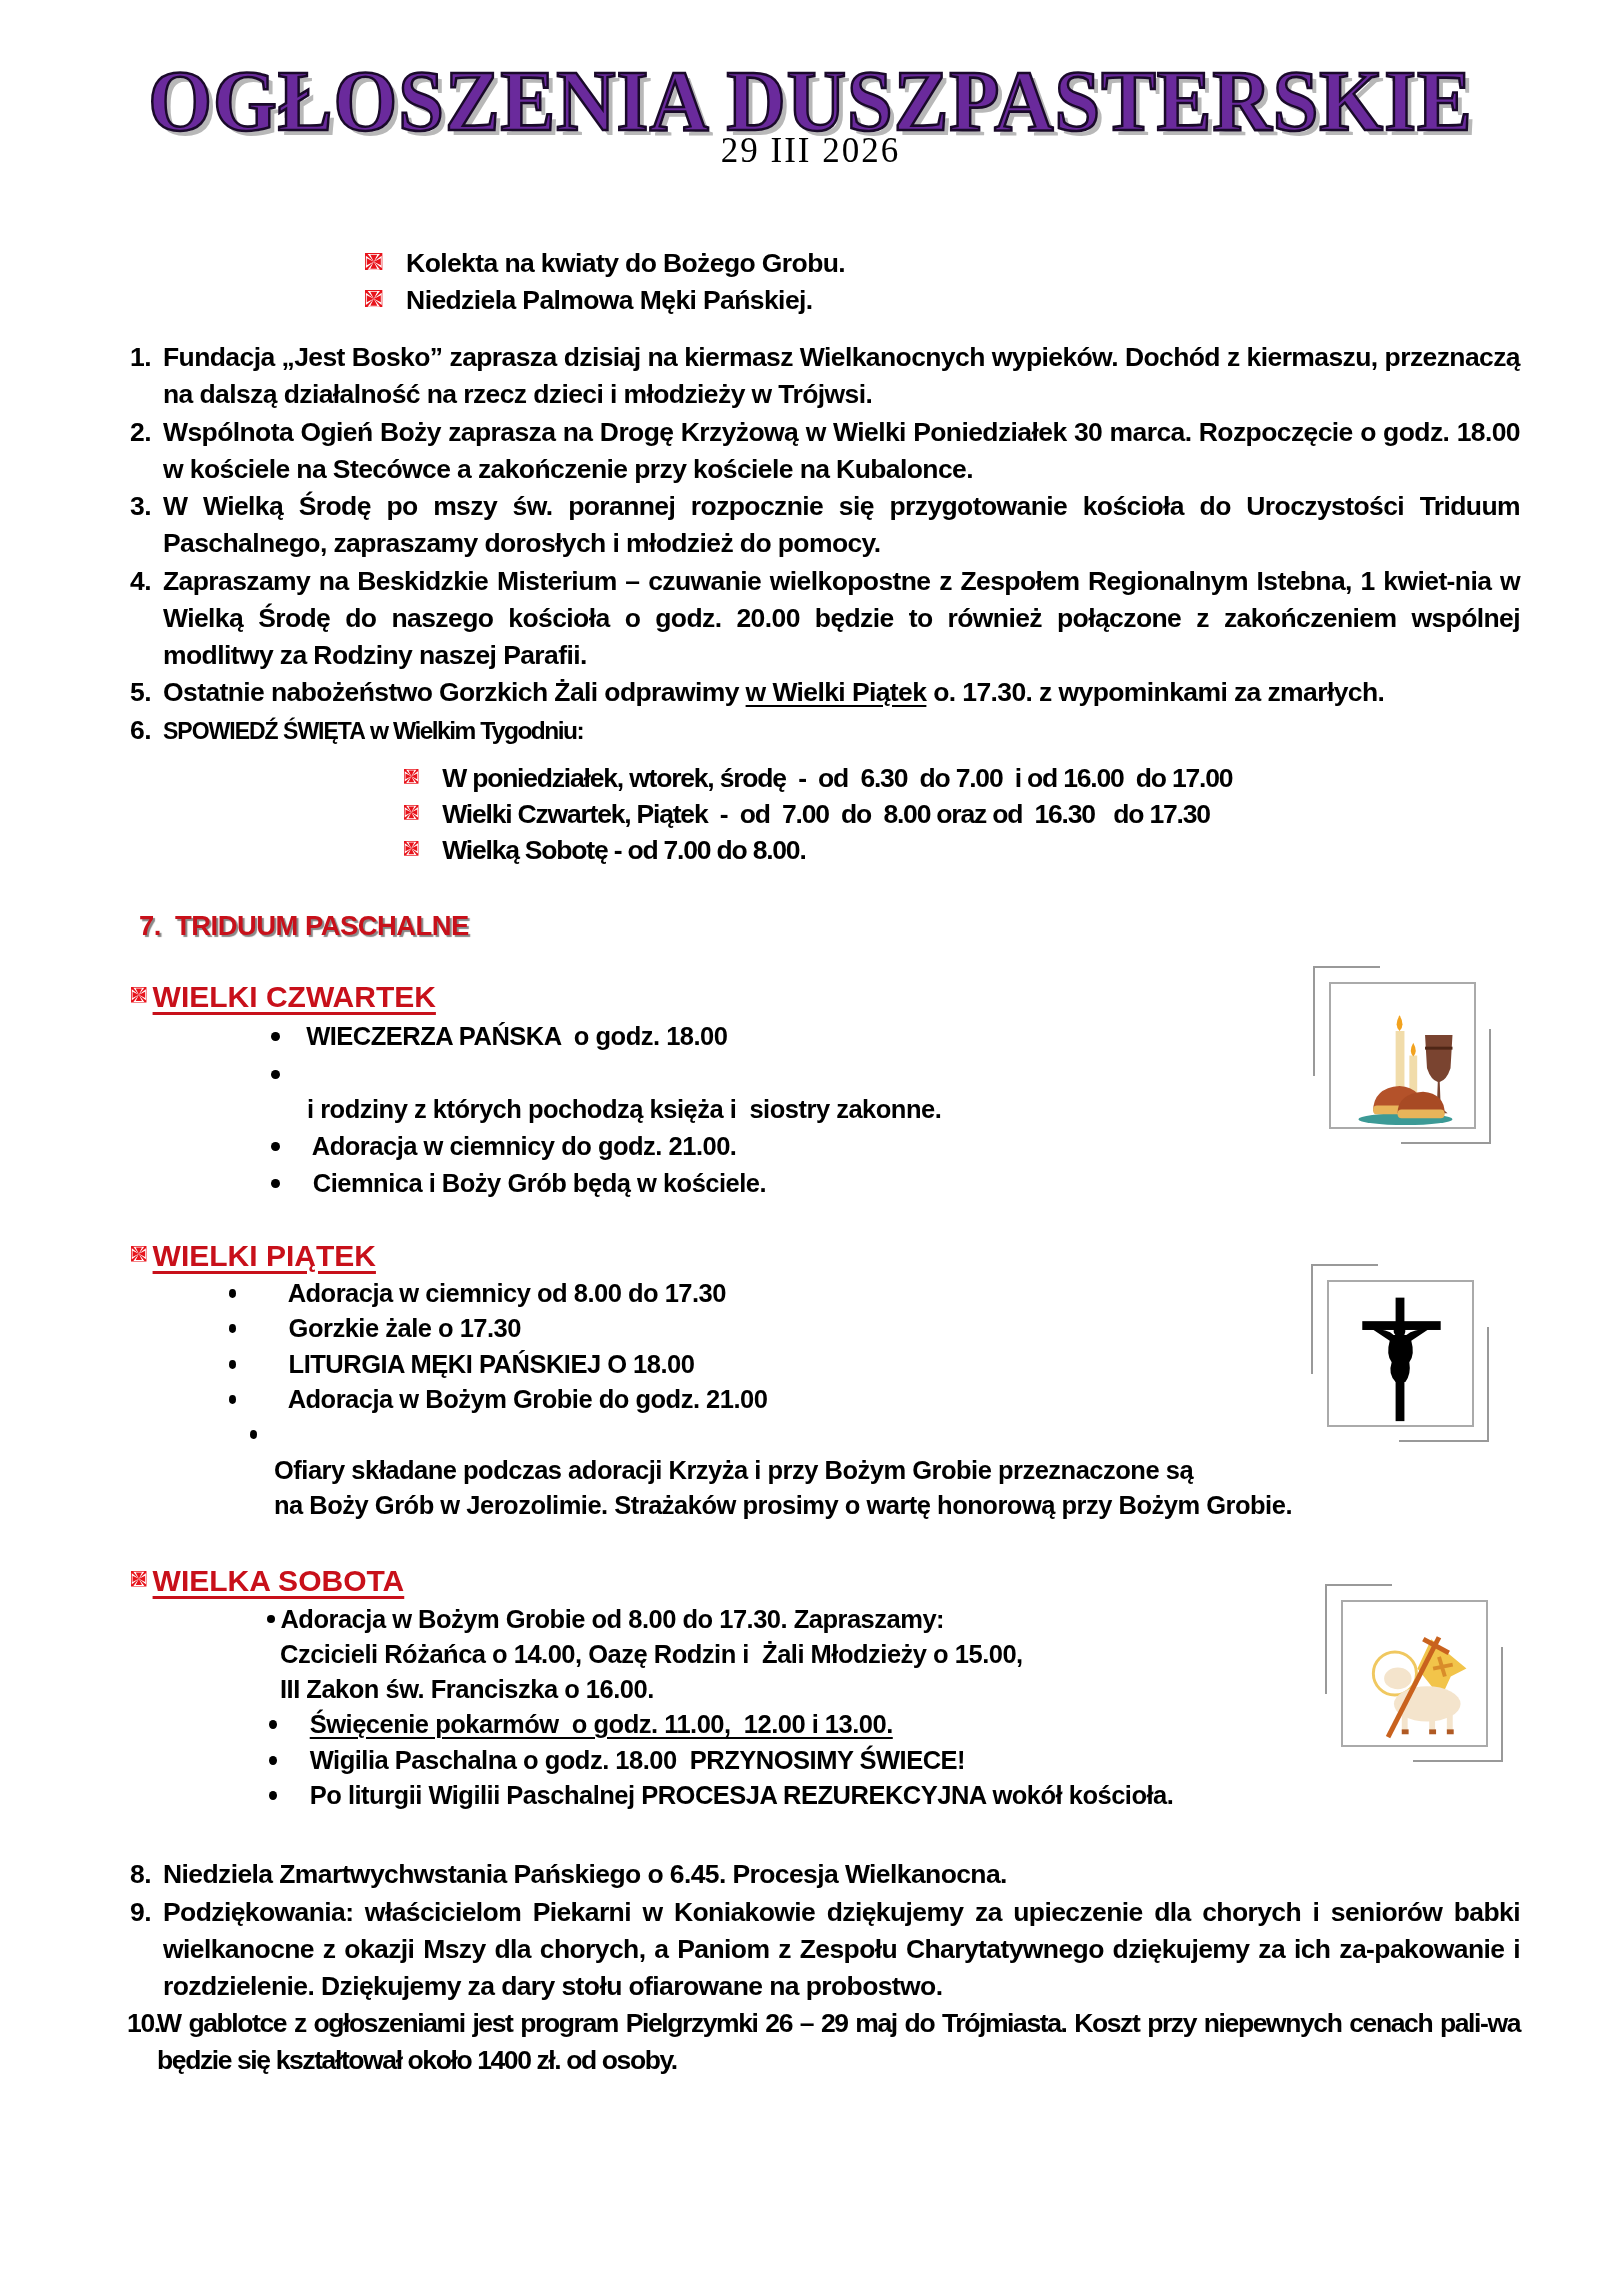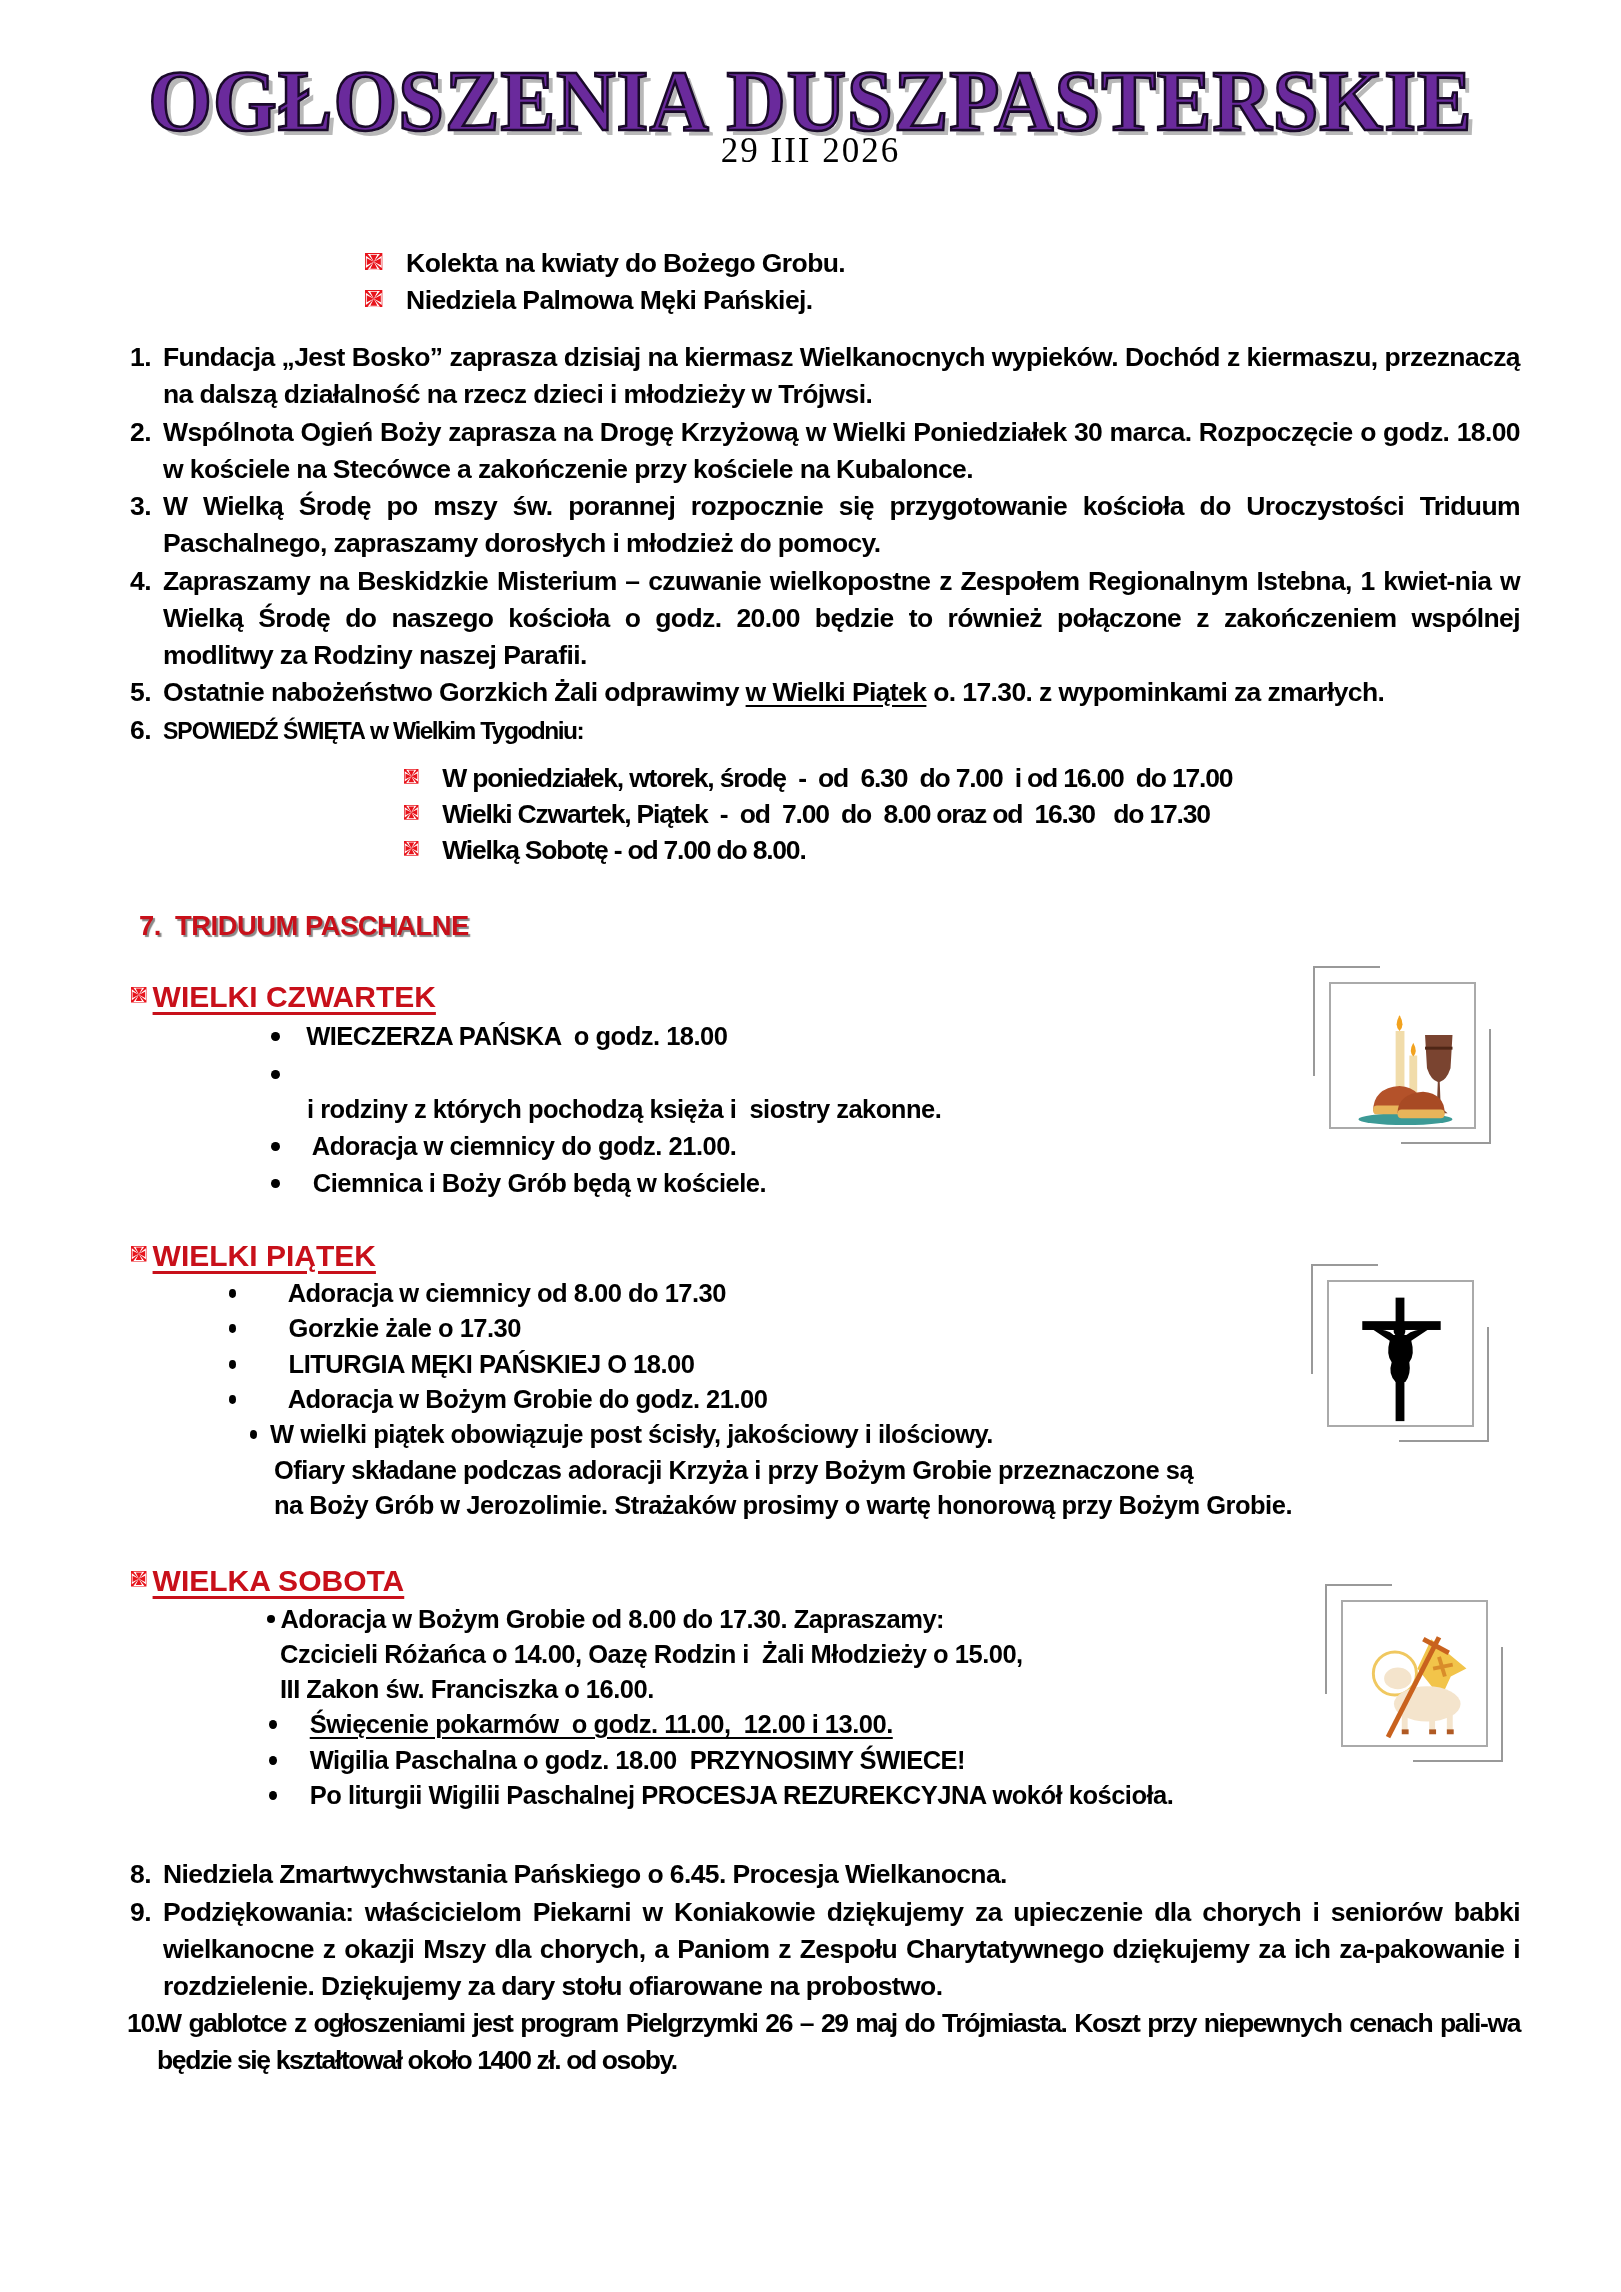--- a/index.html
+++ b/index.html
@@ -187,21 +187,21 @@
       <svg viewBox="0 0 16 16" width="15.7" height="15.7">
         <use href="#mcross"></use>
       </svg>
     </span>
   <span class="lbl">WIELKI PIĄTEK</span>
 </div>
 <div class="bul" style="left:229px;top:1276px;white-space:pre"><span class="dot" style="width:6.9px;height:8.8px"></span>        <span>Adoracja w ciemnicy od 8.00 do 17.30</span></div>
 <div class="bul" style="left:229px;top:1311px;white-space:pre"><span class="dot" style="width:6.9px;height:8.8px"></span>        <span>Gorzkie żale o 17.30</span></div>
 <div class="bul" style="left:229px;top:1347px;white-space:pre"><span class="dot" style="width:6.9px;height:8.8px"></span>        <span>LITURGIA MĘKI PAŃSKIEJ O 18.00</span></div>
 <div class="bul" style="left:229px;top:1382px;white-space:pre"><span class="dot" style="width:6.9px;height:8.8px"></span>        <span>Adoracja w Bożym Grobie do godz. 21.00</span></div>
-<div class="bul" style="left:250px;top:1417px;white-space:pre"><span class="dot" style="width:6.9px;height:8.8px"></span>  <span>W wielki piątek obowiązuje post ścisły, jakościowy i ilościowy.</span></div>
+<div class="bul" style="left:250px;top:1417px;white-space:pre"><span class="dot" style="width:6.9px;height:8.8px"></span>  </div>
 <div class="bul" style="left:274px;top:1453px;white-space:pre">Ofiary składane podczas adoracji Krzyża i przy Bożym Grobie przeznaczone są</div>
 <div class="bul" style="left:274px;top:1488px;white-space:pre">na Boży Grób w Jerozolimie. Strażaków prosimy o wartę honorową przy Bożym Grobie.</div>
 
 <div class="frame" style="left:1327px;top:1280px">
   <div class="outer-tl"></div>
     <div class="outer-br"></div>
     <div class="inner"></div>
   <svg viewBox="0 0 150 150">
     <rect x="70" y="18" width="9" height="126" fill="#000"></rect>
     <rect x="36" y="42" width="80" height="9" fill="#000"></rect>

